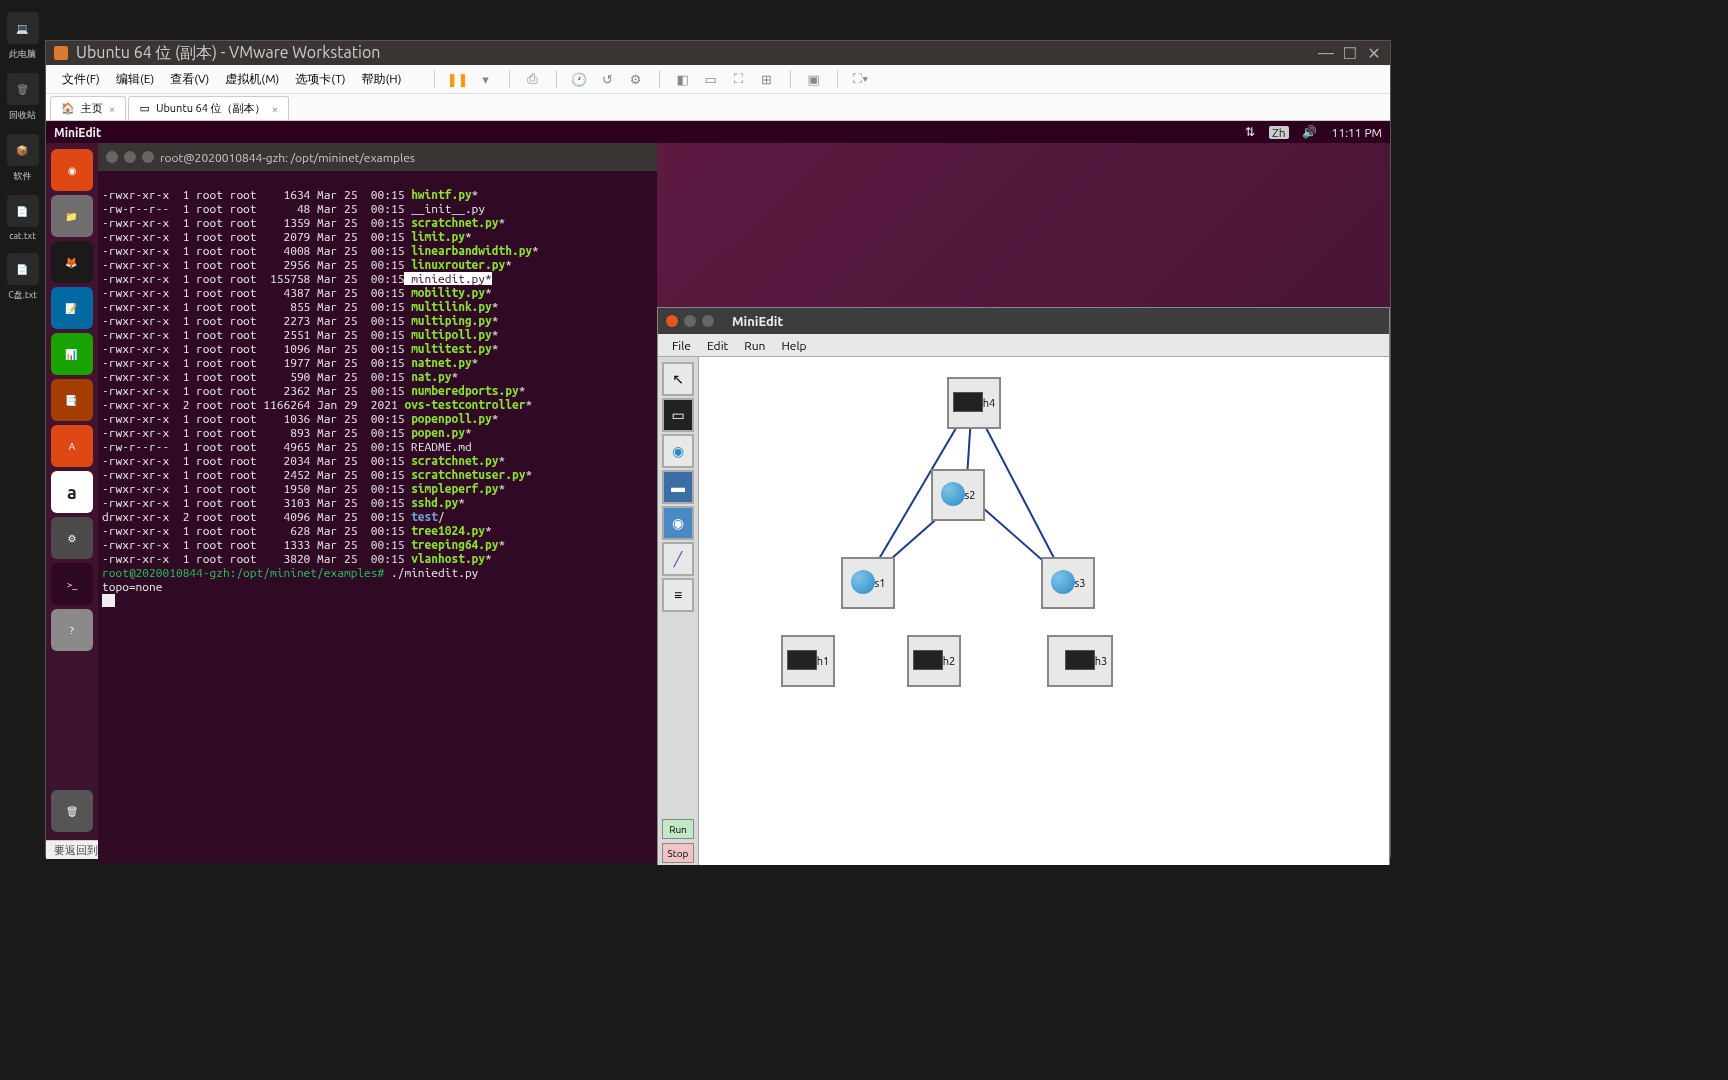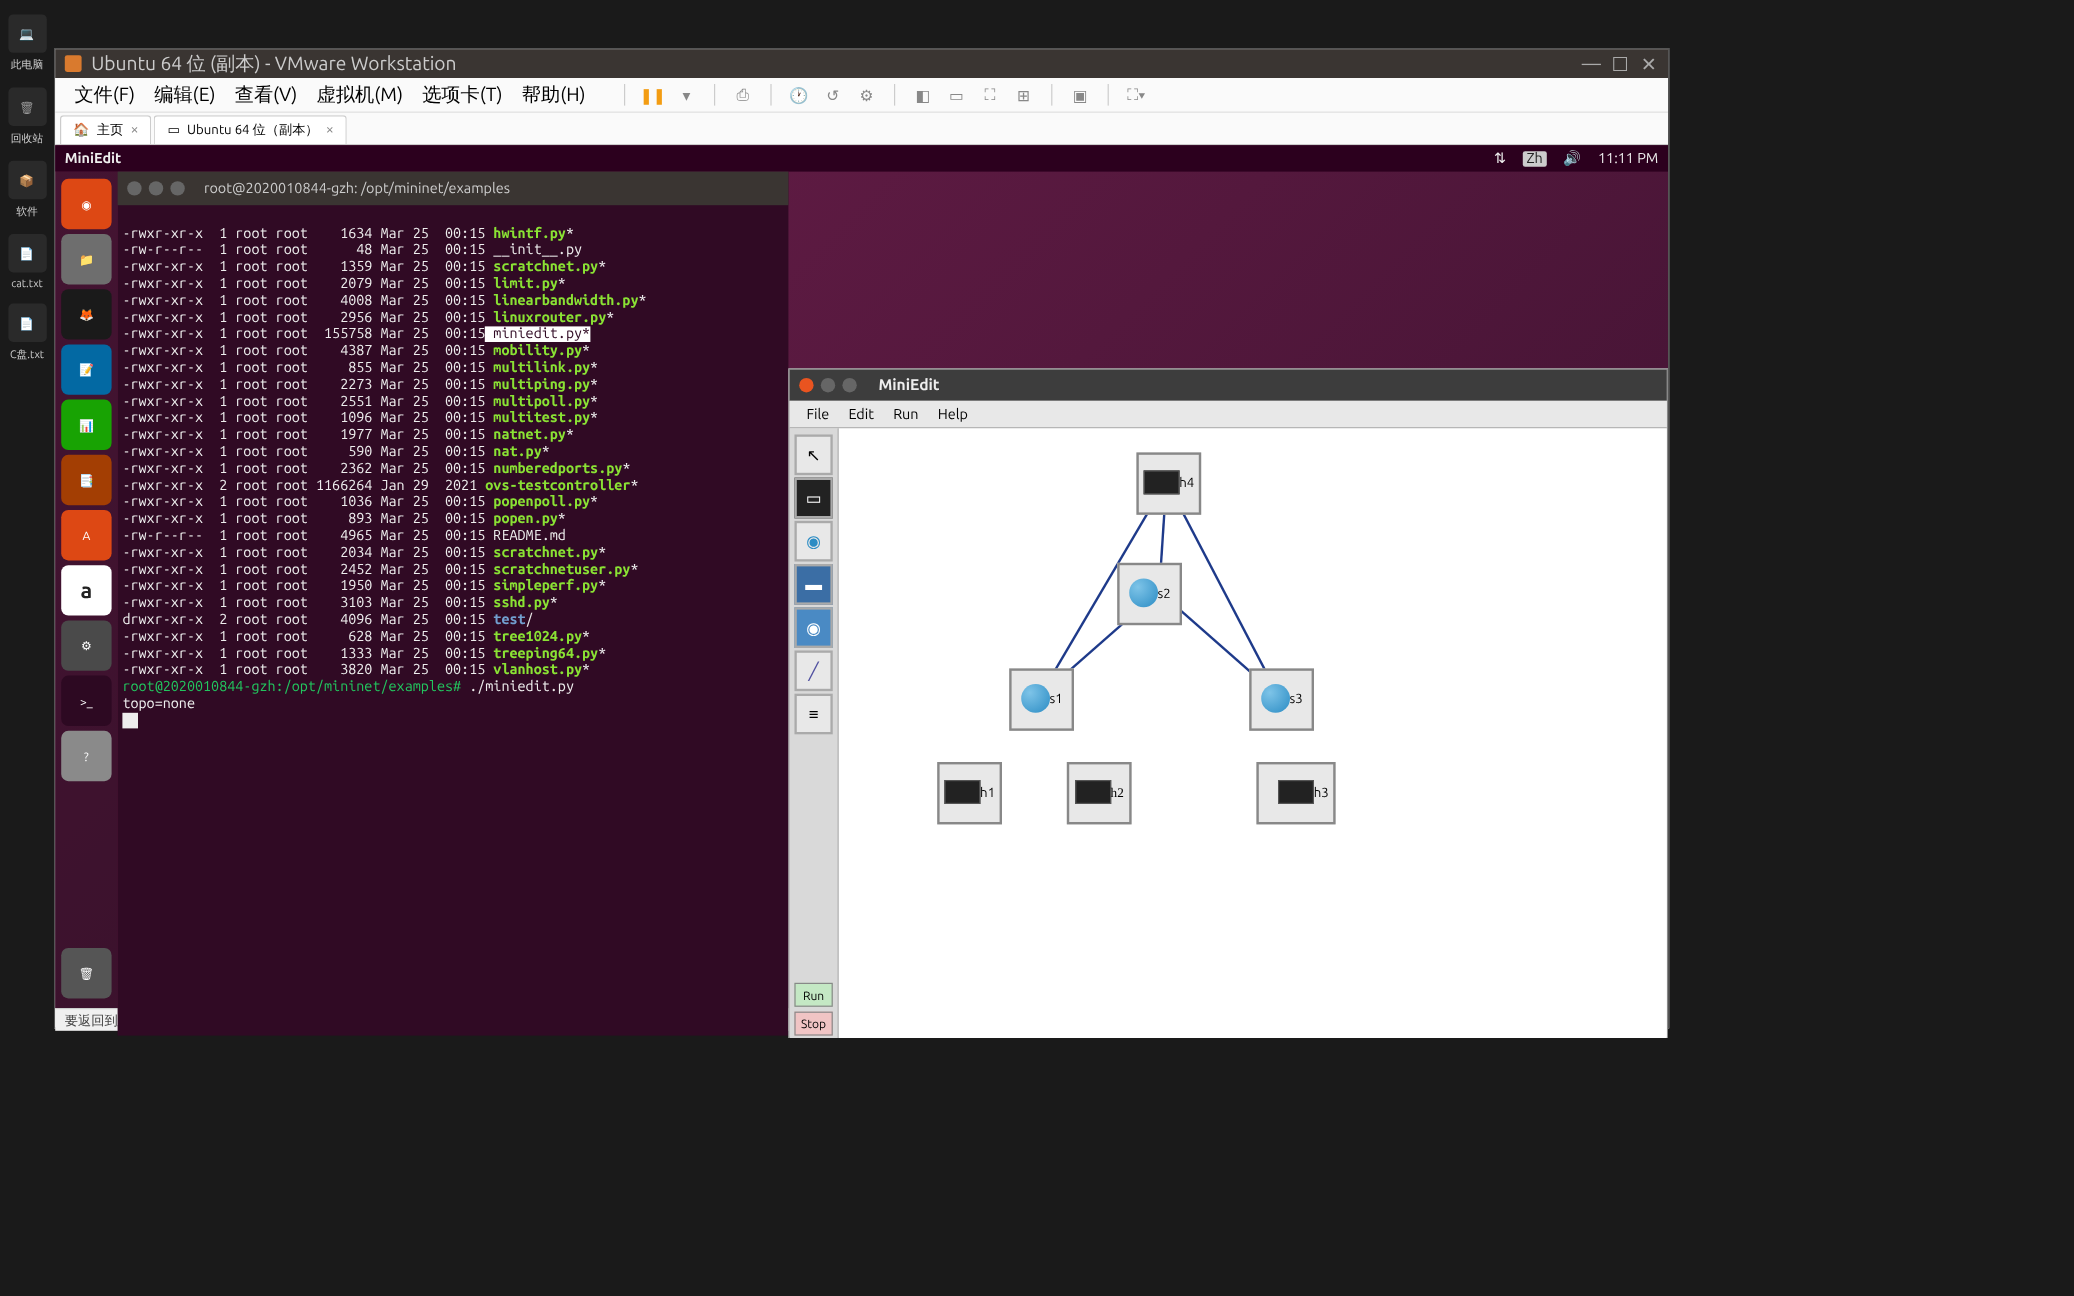--- a/index.html
+++ b/index.html
@@ -5,21 +5,21 @@
 body{margin:0;padding:0;background:#1a1a1a;font-family:Ubuntu,sans-serif;font-size:13px;overflow:hidden;width:1728px;height:1080px}
 .win-desktop{position:absolute;top:0;left:0;width:45px;height:100%;background:#1a1a1a}
 .win-icon{width:32px;height:32px;margin:12px auto;display:flex;align-items:center;justify-content:center;background:#2a2a2a;border-radius:4px;color:#999;font-size:10px}
 .win-label{color:#ccc;font-size:9px;text-align:center;margin-top:-8px;margin-bottom:10px}
 .vmware-window{position:absolute;left:45px;top:40px;width:1344px;height:815px;background:#fafafa;border:1px solid #555}
 .vmware-titlebar{height:24px;background:#3a3532;display:flex;align-items:center;padding:0 8px;color:#ccc;font-size:16px}
 .vmware-titlebar .icon{width:14px;height:14px;background:#d97a2e;margin-right:8px;border-radius:2px}
 .vmware-titlebar .title{flex:1}
 .vmware-titlebar .ctrl{width:16px;height:16px;margin-left:8px;display:flex;align-items:center;justify-content:center;cursor:pointer;color:#aaa}
 .vmware-menubar{height:28px;background:#fafafa;border-bottom:1px solid #ddd;display:flex;align-items:center;padding:0 8px}
-.vmware-menubar span{padding:0 8px;cursor:pointer;font-size:16px}
+.vmware-menubar span{padding:0 8px;cursor:pointer;font-size:12px}
 .vmware-toolbar-icons{display:flex;align-items:center;margin-left:20px;gap:10px}
 .vmware-toolbar-icons .tb{width:18px;height:18px;display:flex;align-items:center;justify-content:center;color:#888}
 .vmware-toolbar-icons .sep{width:1px;height:18px;background:#ccc;margin:0 4px}
 .vmware-tabs{height:26px;background:#fafafa;border-bottom:1px solid #ccc;display:flex;align-items:flex-end;padding-left:4px}
 .vmware-tab{padding:4px 10px;border:1px solid #ccc;border-bottom:none;background:#fff;margin-right:2px;font-size:11px;display:flex;align-items:center;gap:6px;border-radius:3px 3px 0 0}
 .vmware-tab .close{color:#888;font-size:12px}
 .vm-content{position:relative;height:calc(100% - 78px - 18px);background:linear-gradient(135deg,#6b1e4a 0%,#3d1230 100%)}
 .ubuntu-topbar{position:absolute;top:0;left:0;right:0;height:22px;background:#2c001e;display:flex;align-items:center;color:#eee;padding:0 8px;font-size:12px}
 .ubuntu-topbar .title{font-weight:bold}
 .ubuntu-topbar .right{margin-left:auto;display:flex;gap:14px;align-items:center}
@@ -33,21 +33,21 @@
 .launcher-item.libre3{background:#a33e03}
 .launcher-item.software{background:#dd4814}
 .launcher-item.amazon{background:#fff;color:#222;font-weight:bold;font-size:18px}
 .launcher-item.settings{background:#4a4a4a}
 .launcher-item.terminal{background:#2d0922}
 .launcher-item.help{background:#8a8a8a}
 .launcher-item.trash{background:#555;margin-top:auto;margin-bottom:8px}
 .terminal-window{position:absolute;left:52px;top:22px;width:559px;height:720px;background:#300a24}
 .terminal-titlebar{height:28px;background:#3a3532;display:flex;align-items:center;padding:0 8px;gap:6px}
 .term-btn{width:12px;height:12px;border-radius:50%;background:#666}
-.term-title{color:#ccc;font-size:12px;margin-left:10px}
+.term-title{color:#ccc;font-size:12px;margin-left:0}
 .terminal-content{padding:17px 4px;font-family:'Ubuntu Mono',monospace;font-size:12px;line-height:14px;color:#eee;white-space:pre}
 .terminal-content .green{color:#8ae234;font-weight:bold}
 .terminal-content .blue{color:#729fcf;font-weight:bold}
 .terminal-content .hl{background:#fff;color:#300a24}
 .terminal-content .prompt{color:#22c55e}
 .miniedit-window{position:absolute;left:611px;top:186px;right:0;height:556px;background:#e8e8e8;border:1px solid #888}
 .miniedit-titlebar{height:26px;background:#3d3d3d;display:flex;align-items:center;padding:0 8px;gap:6px}
 .mini-btn{width:12px;height:12px;border-radius:50%}
 .mini-btn.close{background:#e95420}
 .mini-btn.min{background:#666}
@@ -253,21 +253,21 @@
               <div>s1</div>
             </div>
             <div class="node" style="left: 342px; top: 200px;">
               <div class="icon switch"></div>
               <div>s3</div>
             </div>
             <div class="node" style="left: 82px; top: 278px;">
               <div class="icon host"></div>
               <div>h1</div>
             </div>
-            <div class="node" style="left: 190px; top: 278px; font-family: Liberation Serif, serif;">
+            <div class="node" style="left: 208px; top: 278px;">
               <div class="icon host"></div>
               <div>h2</div>
             </div>
             <div class="node" style="left: 348px; top: 278px; padding-left: 12px;">
               <div class="icon host"></div>
               <div>h3</div>
             </div>
           </div>
       </div>
     </div>

